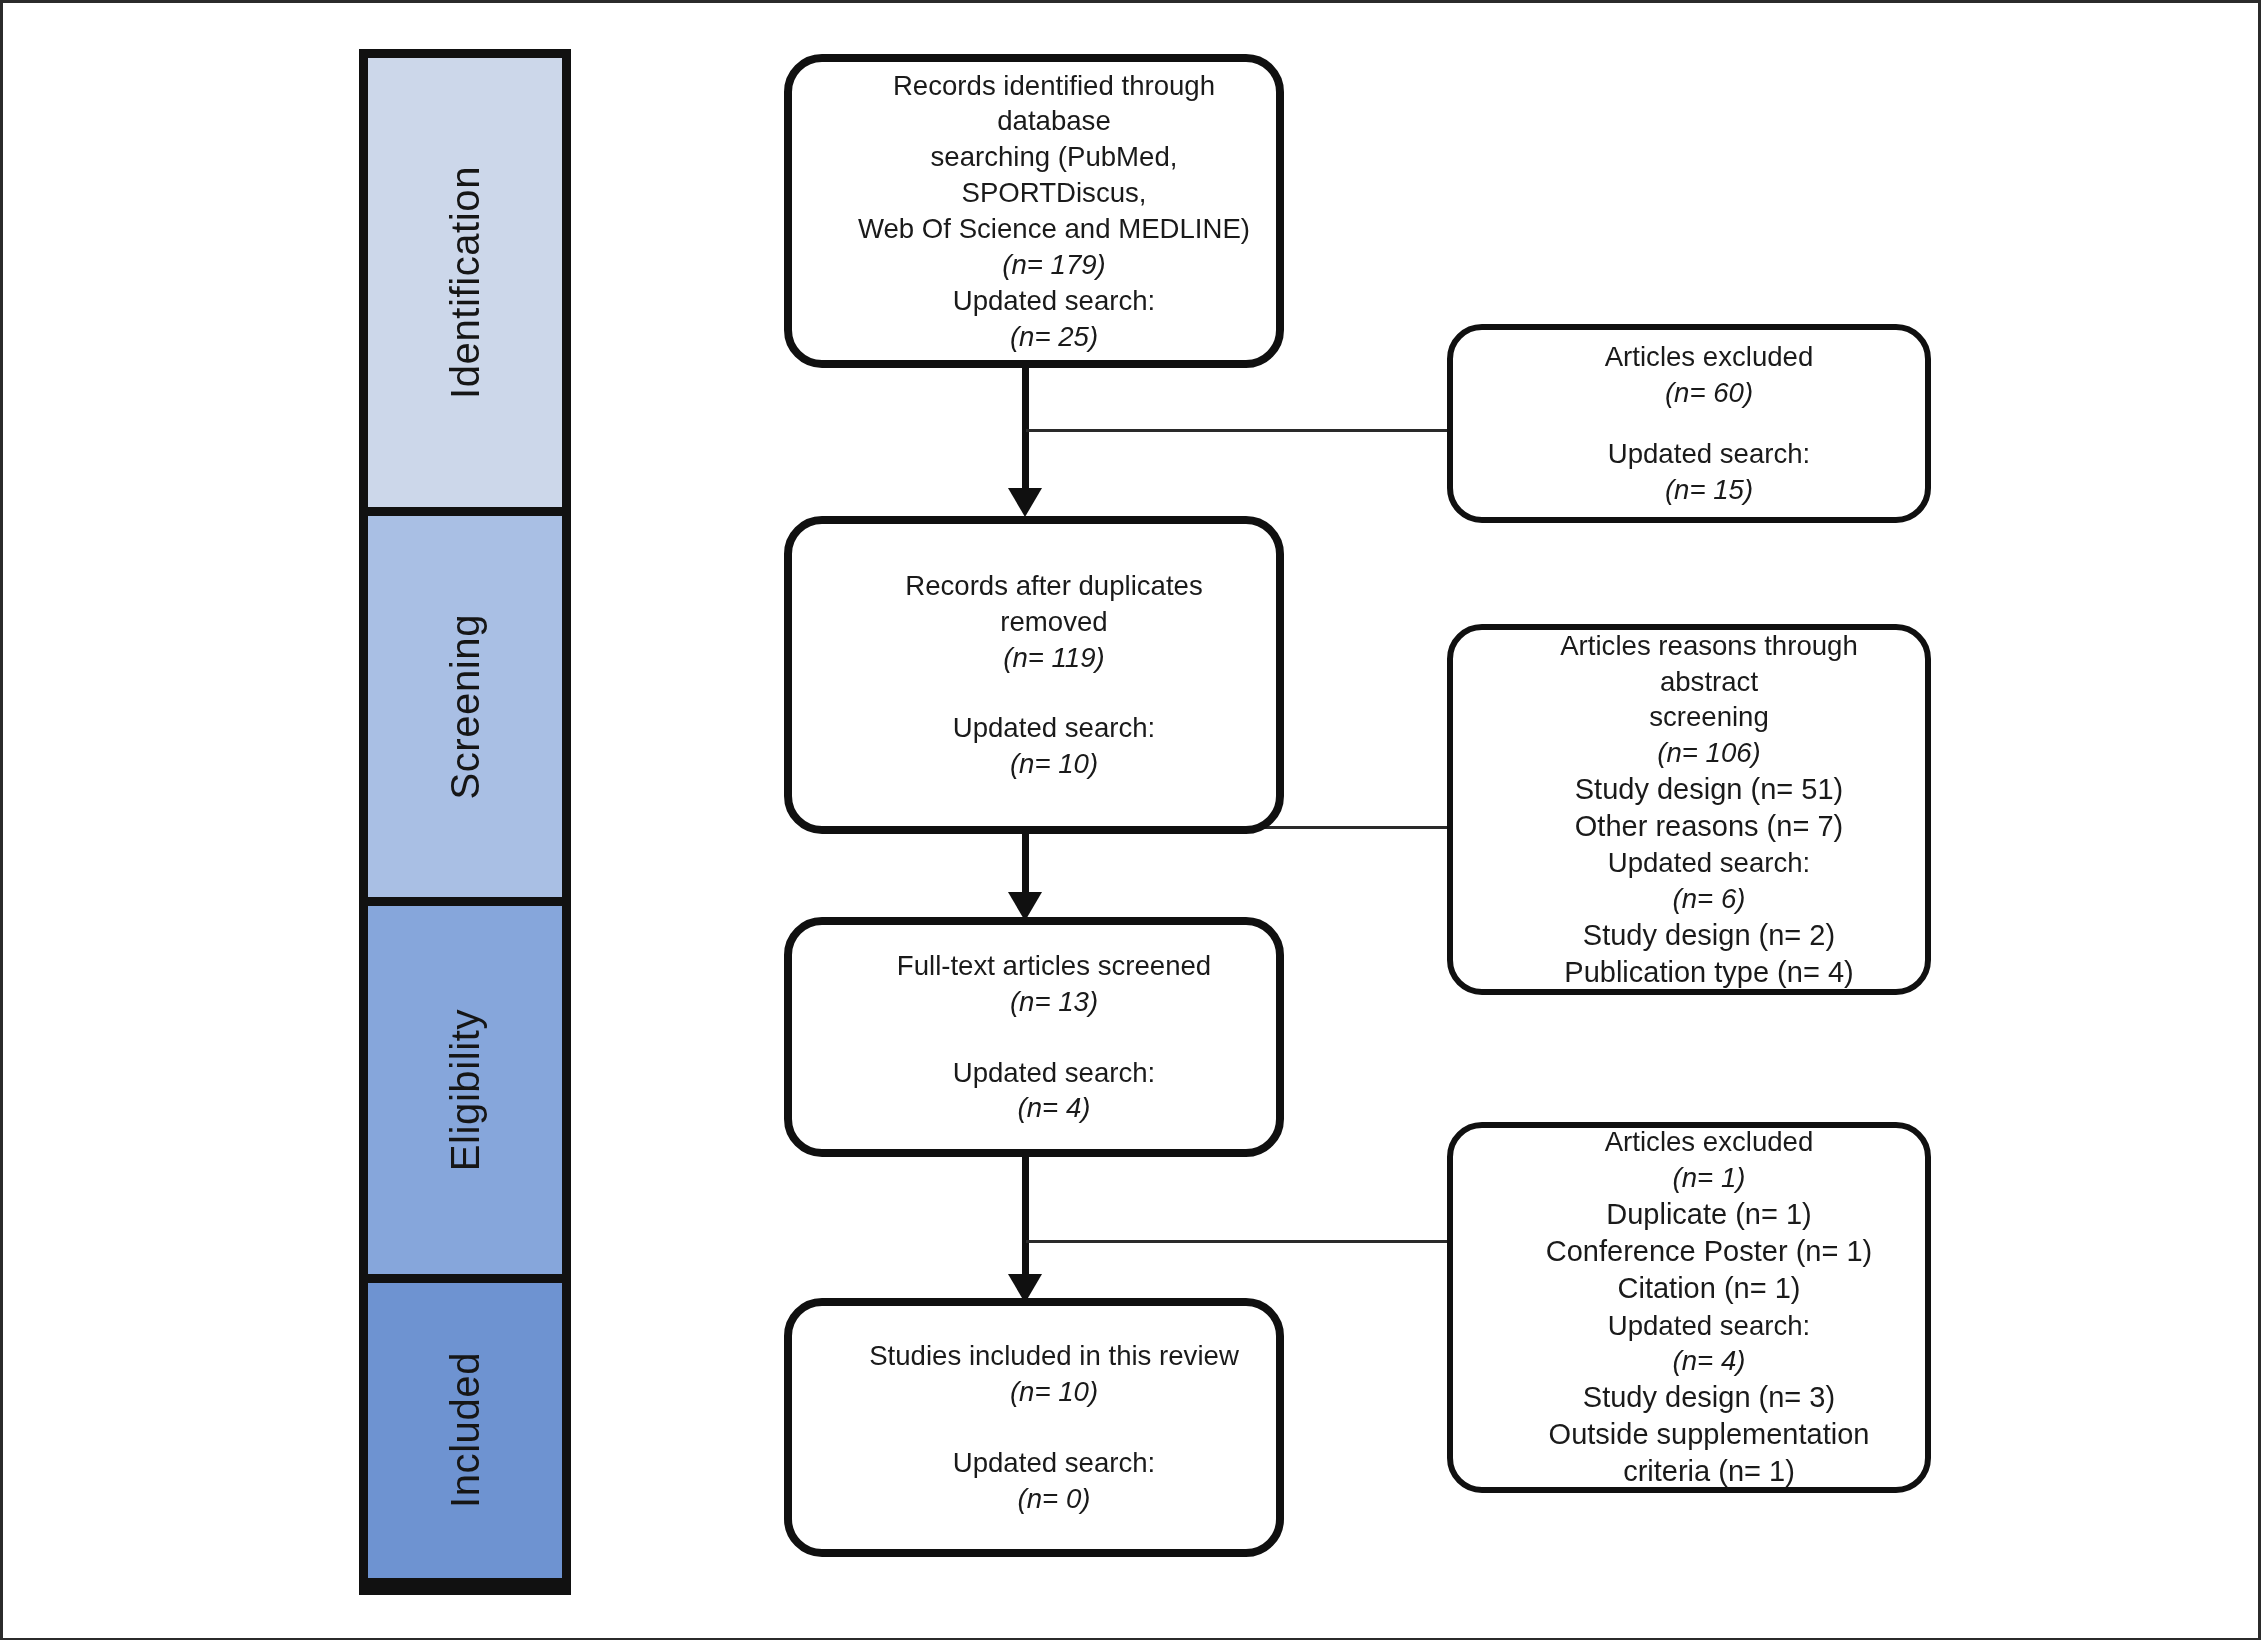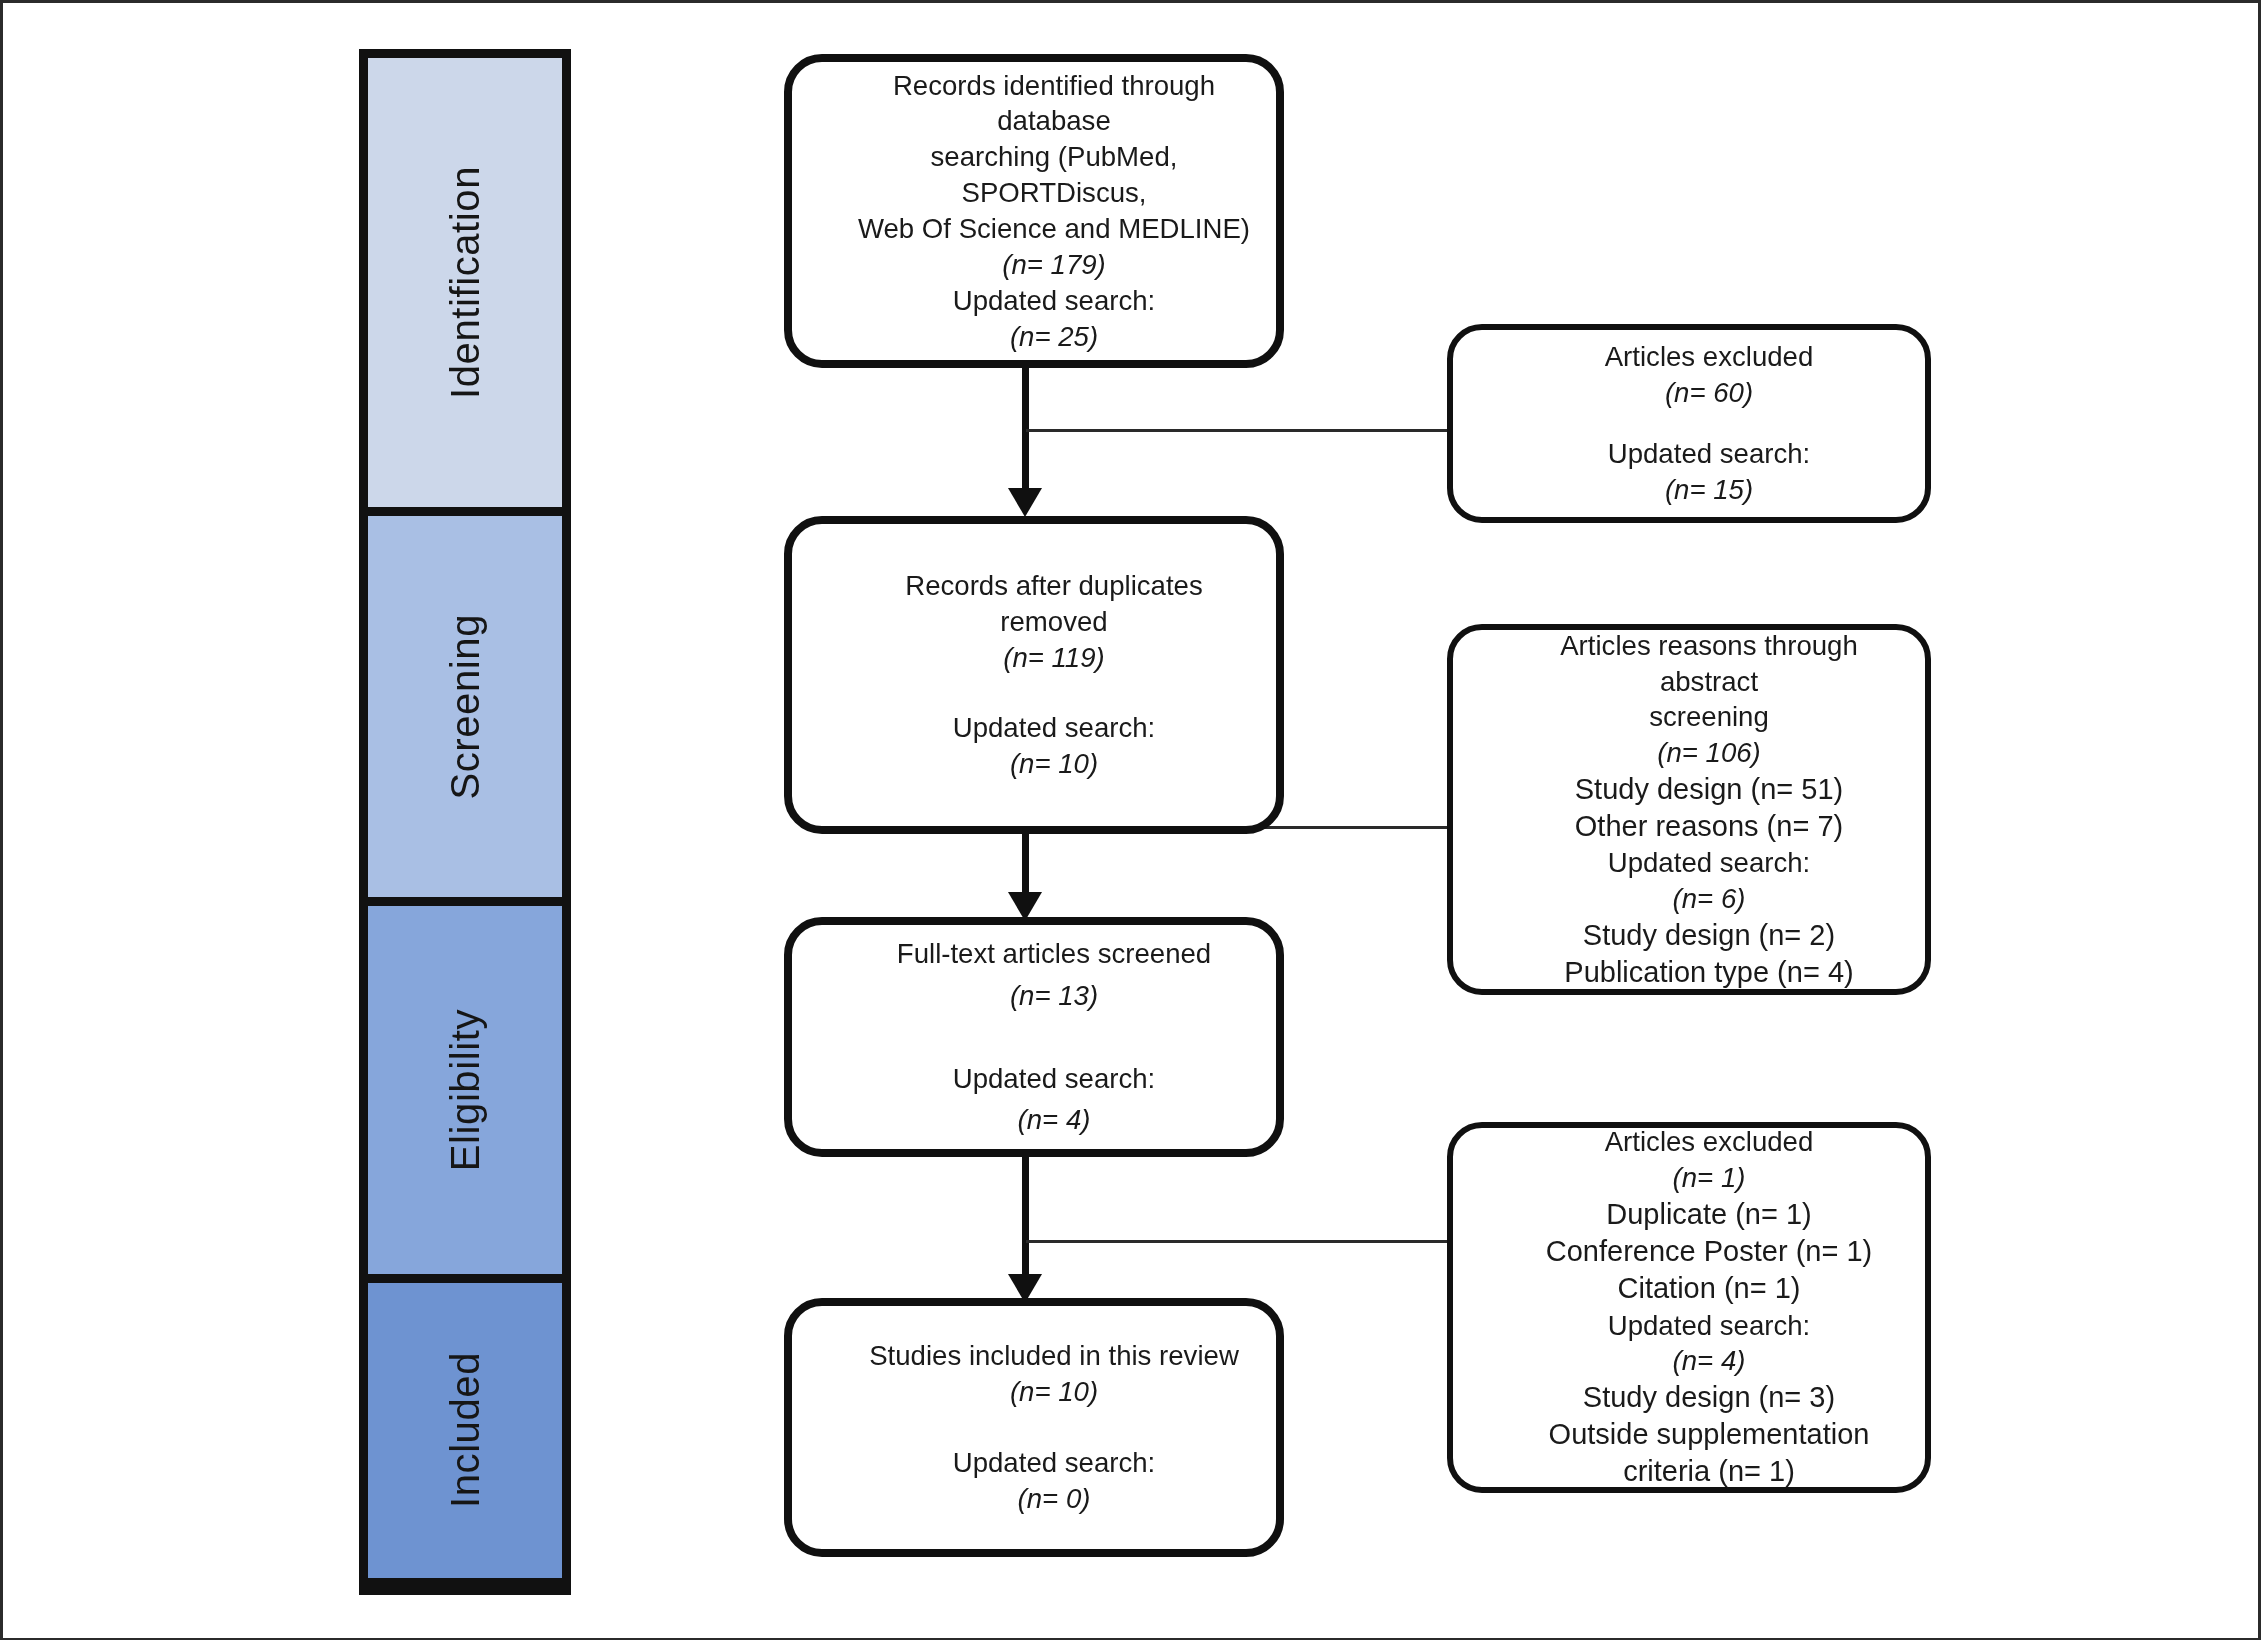--- a/index.html
+++ b/index.html
@@ -155,21 +155,21 @@
 
   <div class="flow-box" style="left:781px; top:513px; width:500px; height:318px;">
     <div class="box-line">Records after duplicates
 removed</div>
     <div class="box-line n">(n= 119)</div>
     <div class="spacer-lg"></div>
     <div class="box-line">Updated search:</div>
     <div class="box-line n">(n= 10)</div>
   </div>
 
-  <div class="flow-box" style="left:781px; top:914px; width:500px; height:240px;gap:6px;">
+  <div class="flow-box" style="left:781px; top:914px; width:500px; height:240px;">
     <div class="box-line">Full-text articles screened</div>
     <div class="box-line n">(n= 13)</div>
     <div class="spacer-lg"></div>
     <div class="box-line">Updated search:</div>
     <div class="box-line n">(n= 4)</div>
   </div>
 
   <div class="flow-box" style="left:781px; top:1295px; width:500px; height:259px;">
     <div class="box-line">Studies included in this review</div>
     <div class="box-line n">(n= 10)</div>

